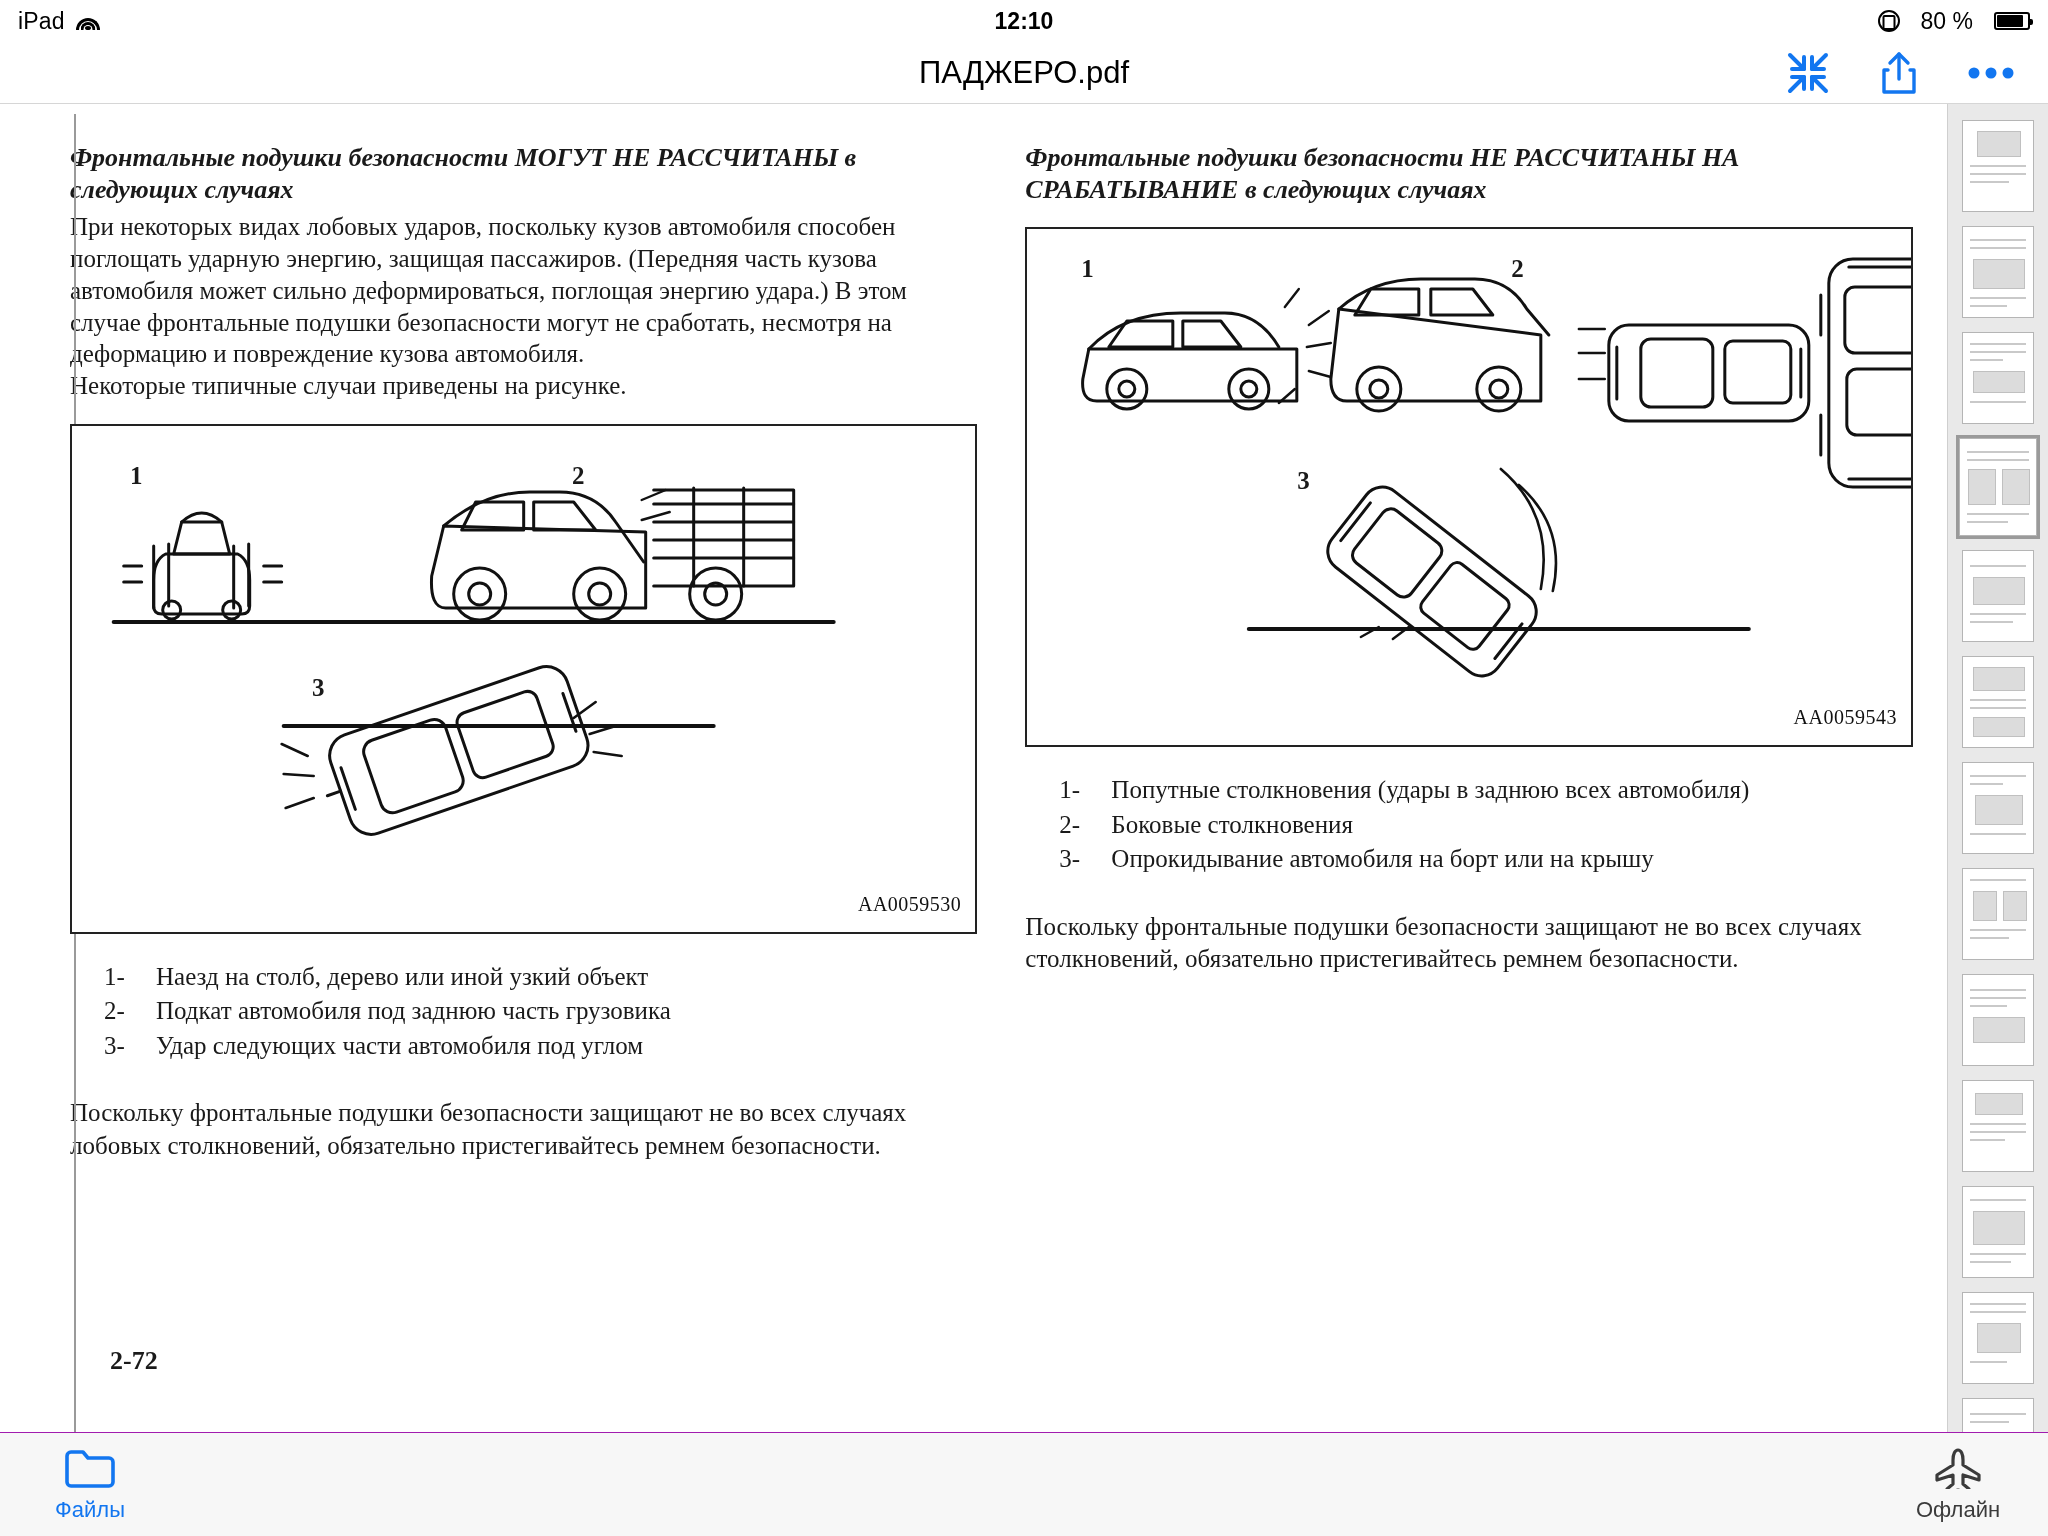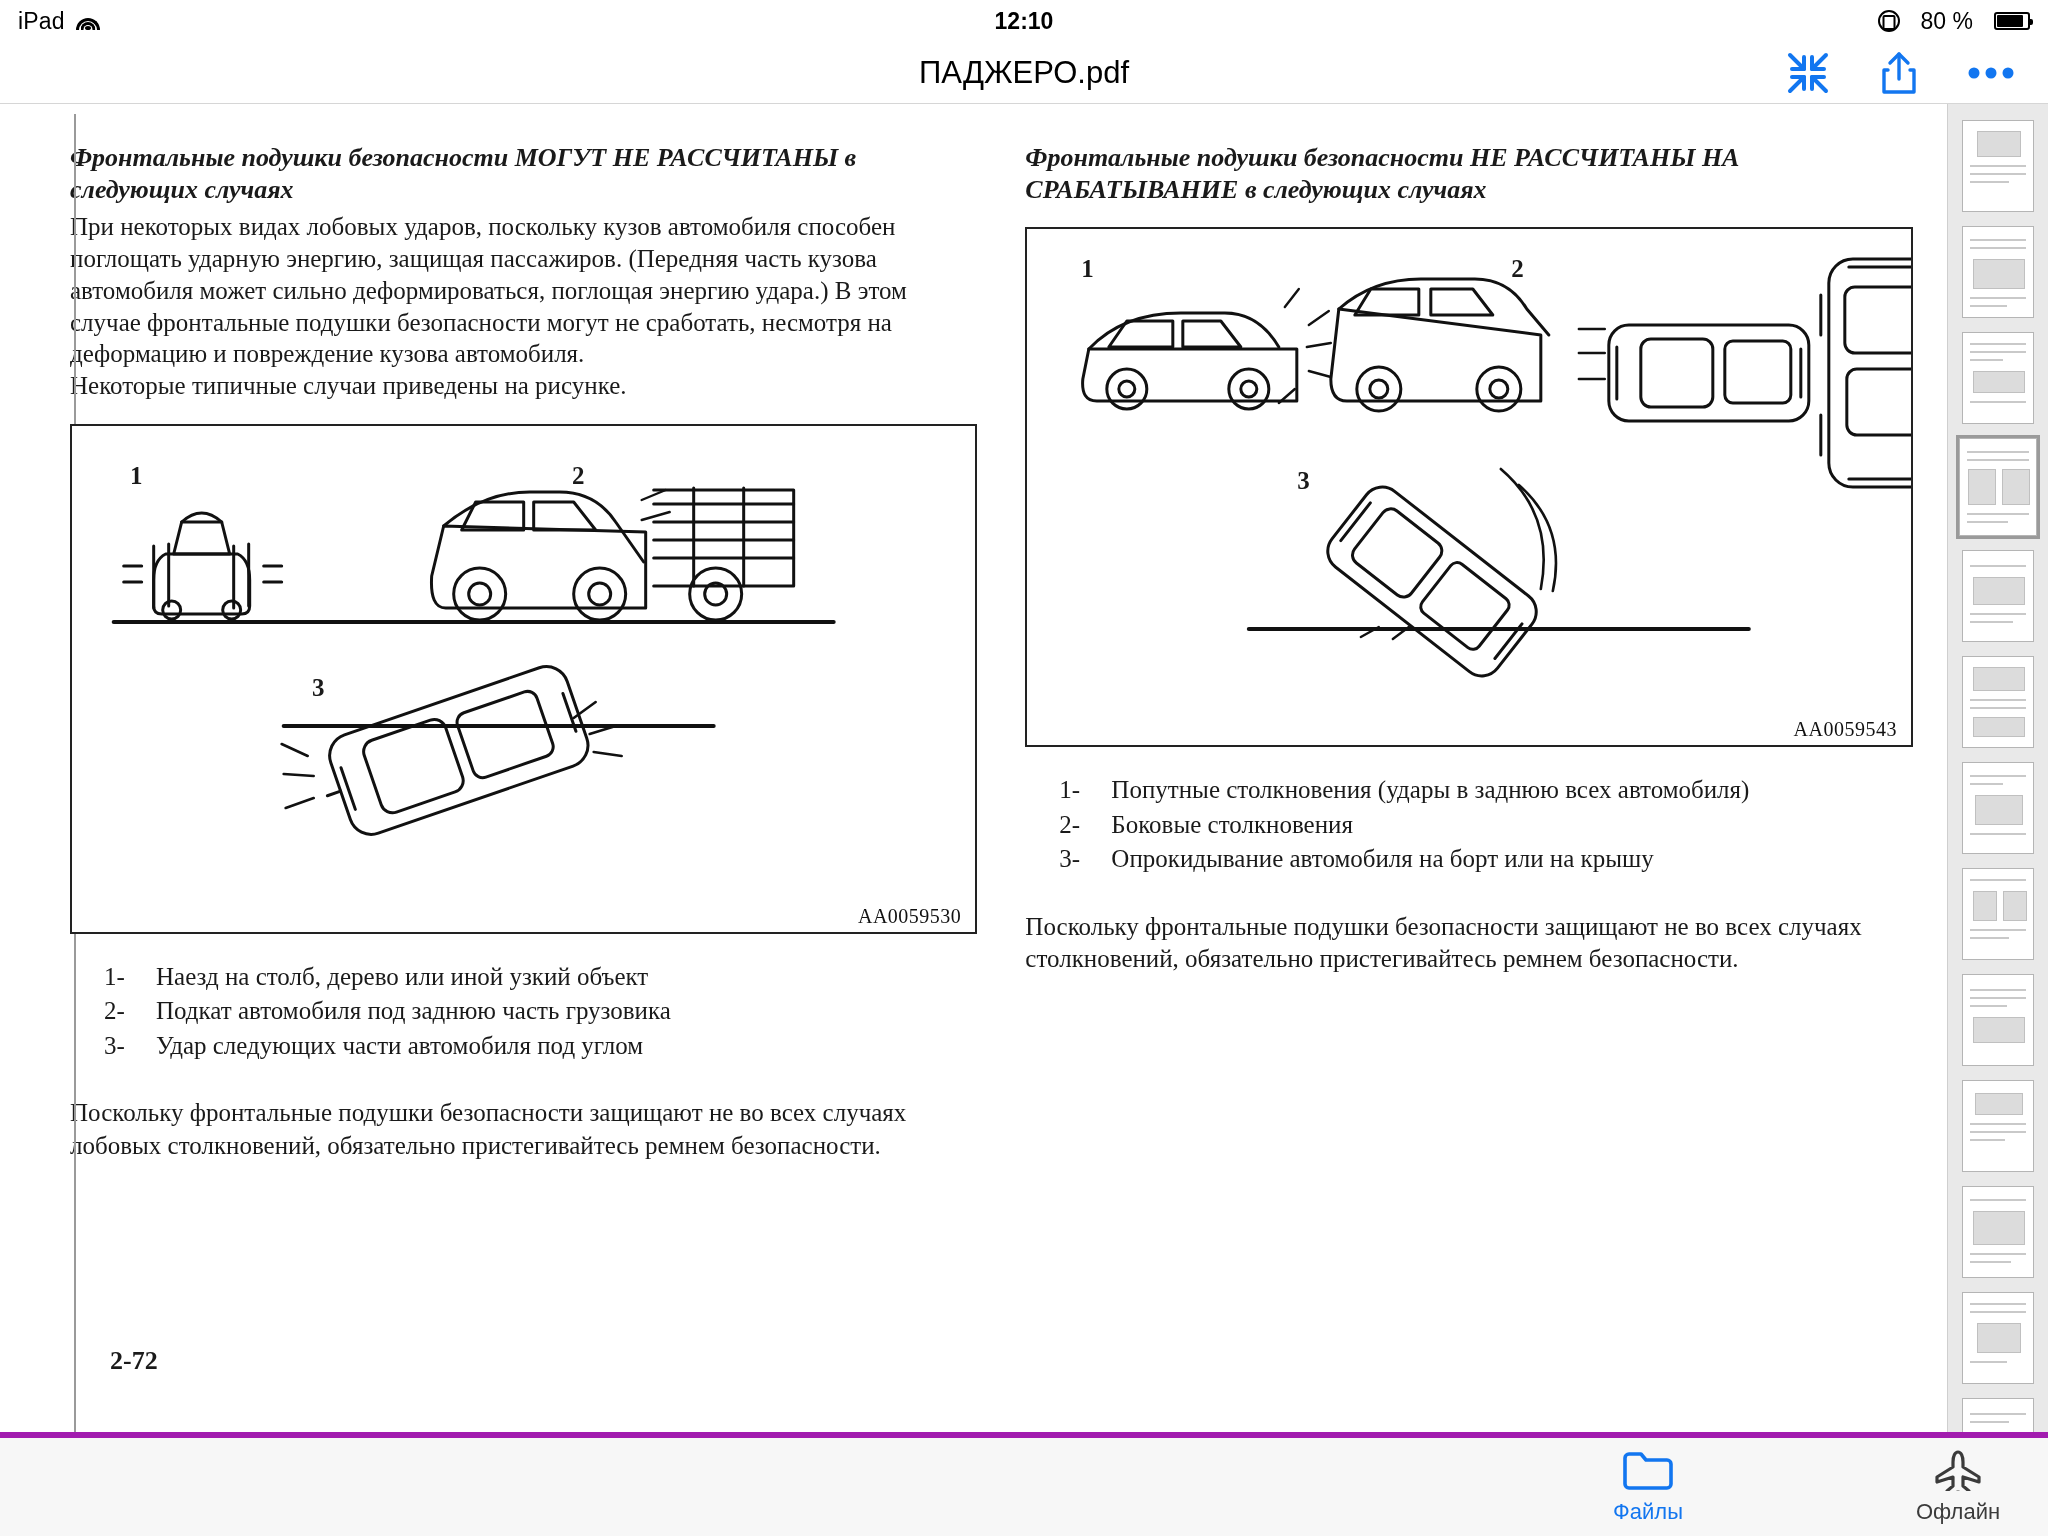--- a/index.html
+++ b/index.html
@@ -133,21 +133,21 @@
   }
   .figure {
     border: 2px solid #222;
     margin-top: 22px;
     position: relative;
     background: #fff;
   }
   .fig-left { height: 510px; }
   .fig-right { height: 520px; }
   .fig-code {
-    position: absolute; right: 14px; bottom: 4px;
+    position: absolute; right: 14px; bottom: 16px;
     font-size: 20px; font-family: "Liberation Serif", serif; color: #111;
     letter-spacing: 0.5px;
     margin-top: 36px;
   }
   .fig-num {
     position: absolute; font-size: 25px; font-weight: bold;
     font-family: "Liberation Serif", serif;
   }
   ul.legend {
     list-style: none; margin-top: 26px; padding-left: 34px;
@@ -187,24 +187,24 @@
   }
   .thumb .blk {
     position: absolute; background: #dcdcdc; border: 1px solid #c0c0c0;
   }
 
   
   .bottombar {
     flex: 0 0 104px;
     height: 104px;
     background: #f7f7f7;
-    border-top: 6px solid #a21caf;
+    border-top: 1px solid #a21caf;
     display: flex;
     align-items: center;
-    justify-content: flex-end;
+    justify-content: space-between;
     gap: 130px;
   }
   .bb-item {
     display: flex; flex-direction: column; align-items: center; gap: 8px;
     cursor: pointer; width: 180px;
   }
   .bb-label { font-size: 22px; color: #3b3b3b; }
   .bb-item.active .bb-label { color: #1276f0; }
 </style>
 </head>

